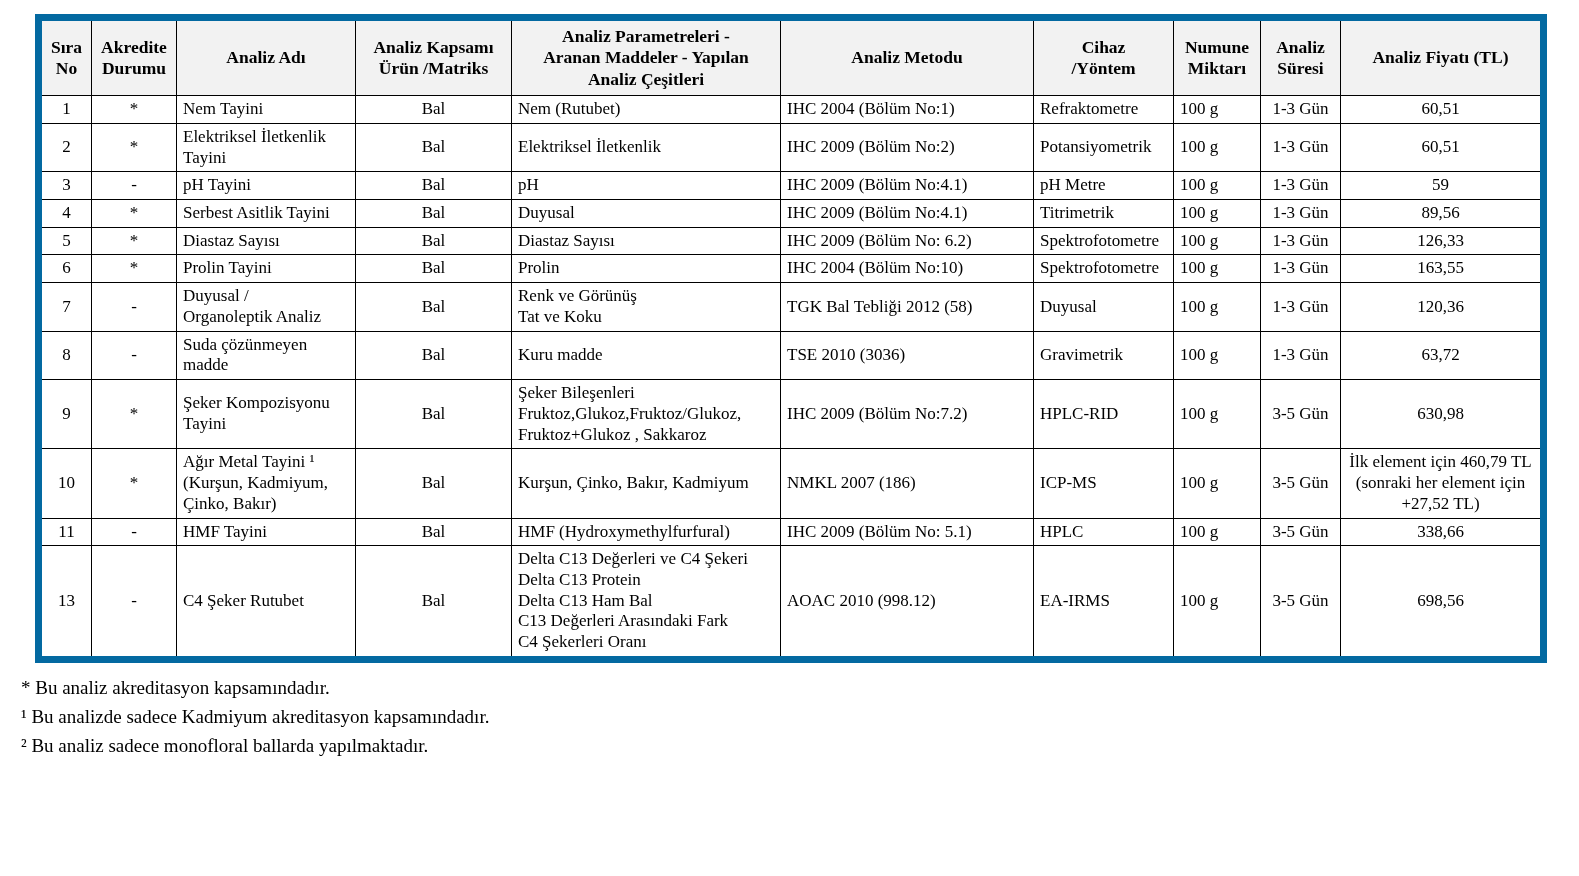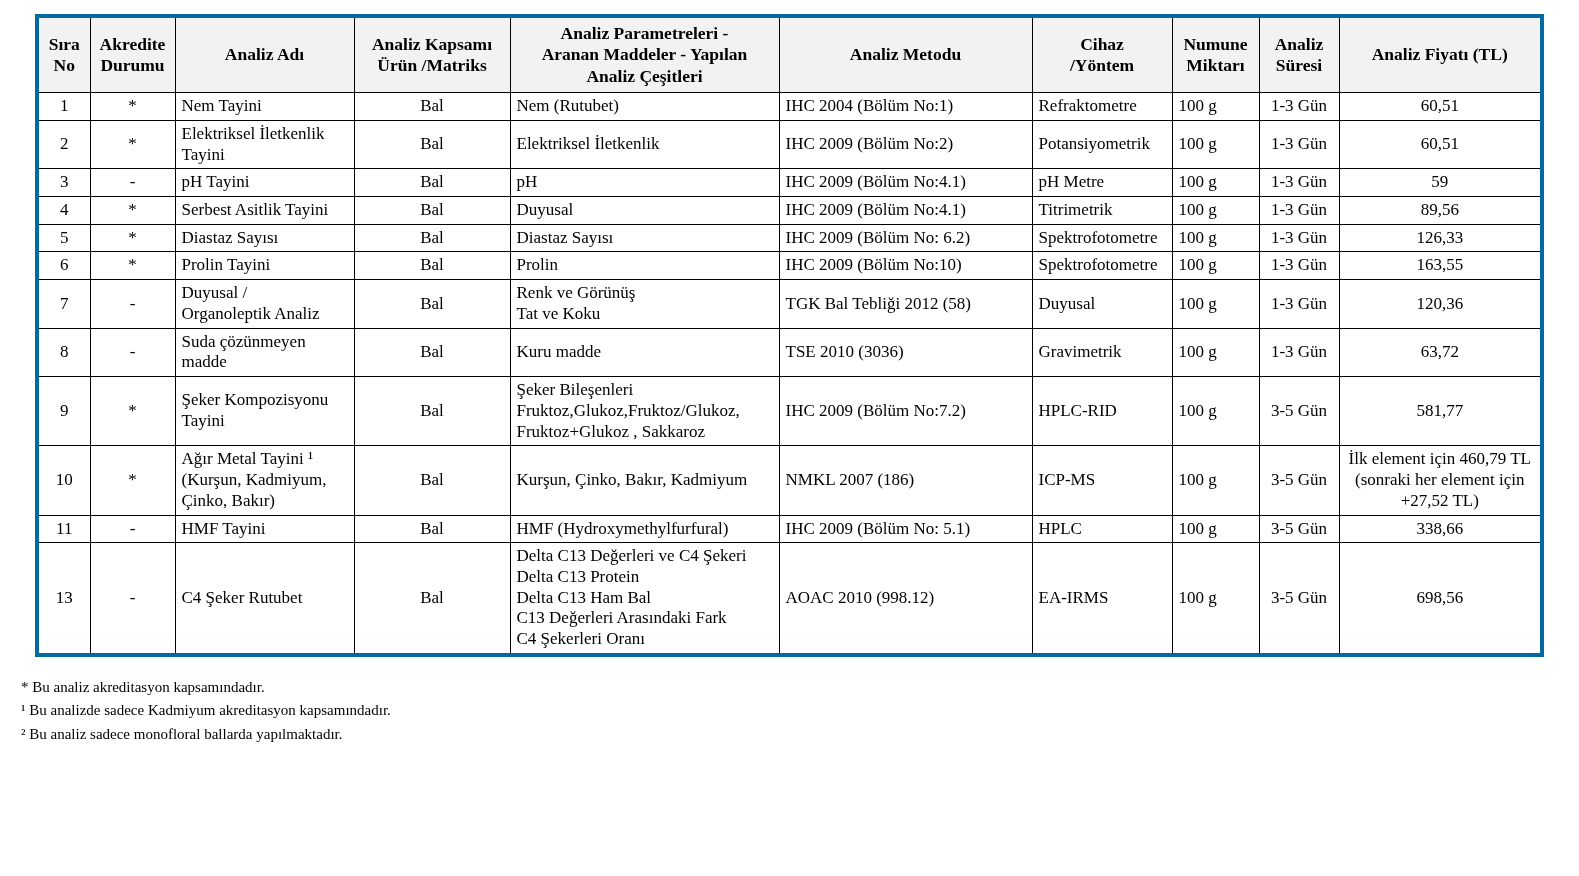--- a/index.html
+++ b/index.html
@@ -17,21 +17,21 @@
   .page {
     position: relative;
     width: 1579px;
     height: 876px;
   }
   table.price-table {
     border-collapse: collapse;
     table-layout: fixed;
     width: 1505px;
     margin: 14px 0 0 35px;
-    border: 4px solid #0369a1;
+    border: 7px solid #0369a1;
   }
   .price-table th, .price-table td {
     border: 1px solid #000;
     white-space: pre-line;
     overflow: hidden;
   }
   .price-table th {
     background: #f2f2f2;
     font-weight: bold;
     font-size: 17.5px;
@@ -42,22 +42,22 @@
   }
   .price-table td {
     font-size: 17px;
     line-height: 1.22;
     vertical-align: middle;
     padding: 3px 6px;
     text-align: left;
   }
   .price-table td.center { text-align: center; }
   .footnotes {
-    margin: 20px 0 0 21px;
-    font-size: 15px;
+    margin: 12px 0 0 21px;
+    font-size: 19px;
     line-height: 1.42;
   }
   .footnote { margin-bottom: 2px; }
 </style>
 </head>
 <body>
 
 <div class="page">
 
   <table class="price-table">
@@ -156,21 +156,21 @@
           <td>100 g</td>
           <td class="center">1-3 Gün</td>
           <td class="center">126,33</td>
         </tr>
         <tr>
           <td class="center">6</td>
           <td class="center">*</td>
           <td>Prolin Tayini</td>
           <td class="center">Bal</td>
           <td>Prolin</td>
-          <td>IHC 2009 (Bölüm No:10)</td>
+          <td>IHC 2004 (Bölüm No:10)</td>
           <td>Spektrofotometre</td>
           <td>100 g</td>
           <td class="center">1-3 Gün</td>
           <td class="center">163,55</td>
         </tr>
         <tr>
           <td class="center">7</td>
           <td class="center">-</td>
           <td>Duyusal /
 Organoleptik Analiz</td>
@@ -202,21 +202,21 @@
           <td>Şeker Kompozisyonu
 Tayini</td>
           <td class="center">Bal</td>
           <td>Şeker Bileşenleri
 Fruktoz,Glukoz,Fruktoz/Glukoz,
 Fruktoz+Glukoz , Sakkaroz</td>
           <td>IHC 2009 (Bölüm No:7.2)</td>
           <td>HPLC-RID</td>
           <td>100 g</td>
           <td class="center">3-5 Gün</td>
-          <td class="center">581,77</td>
+          <td class="center">630,98</td>
         </tr>
         <tr>
           <td class="center">10</td>
           <td class="center">*</td>
           <td>Ağır Metal Tayini ¹
 (Kurşun, Kadmiyum,
 Çinko, Bakır)</td>
           <td class="center">Bal</td>
           <td>Kurşun, Çinko, Bakır, Kadmiyum</td>
           <td>NMKL 2007 (186)</td>

